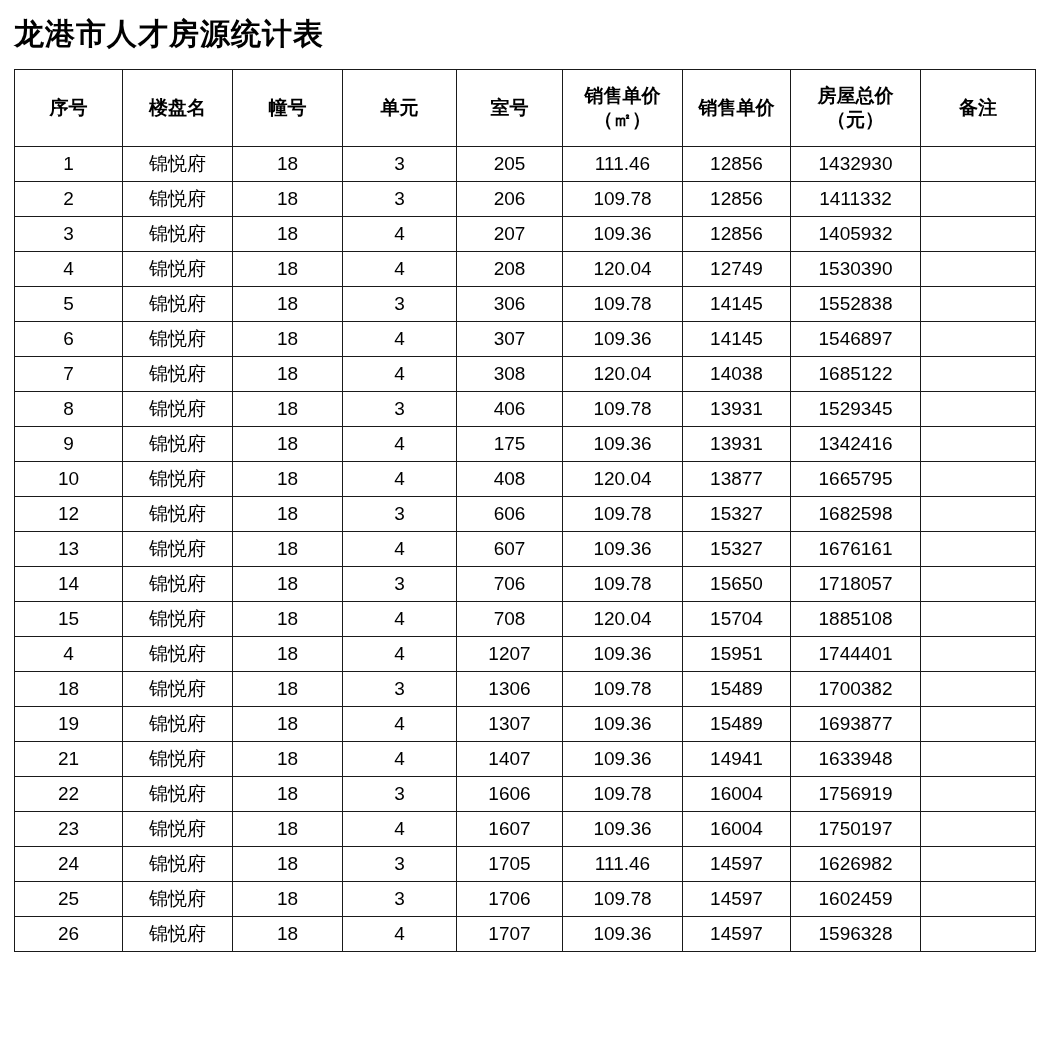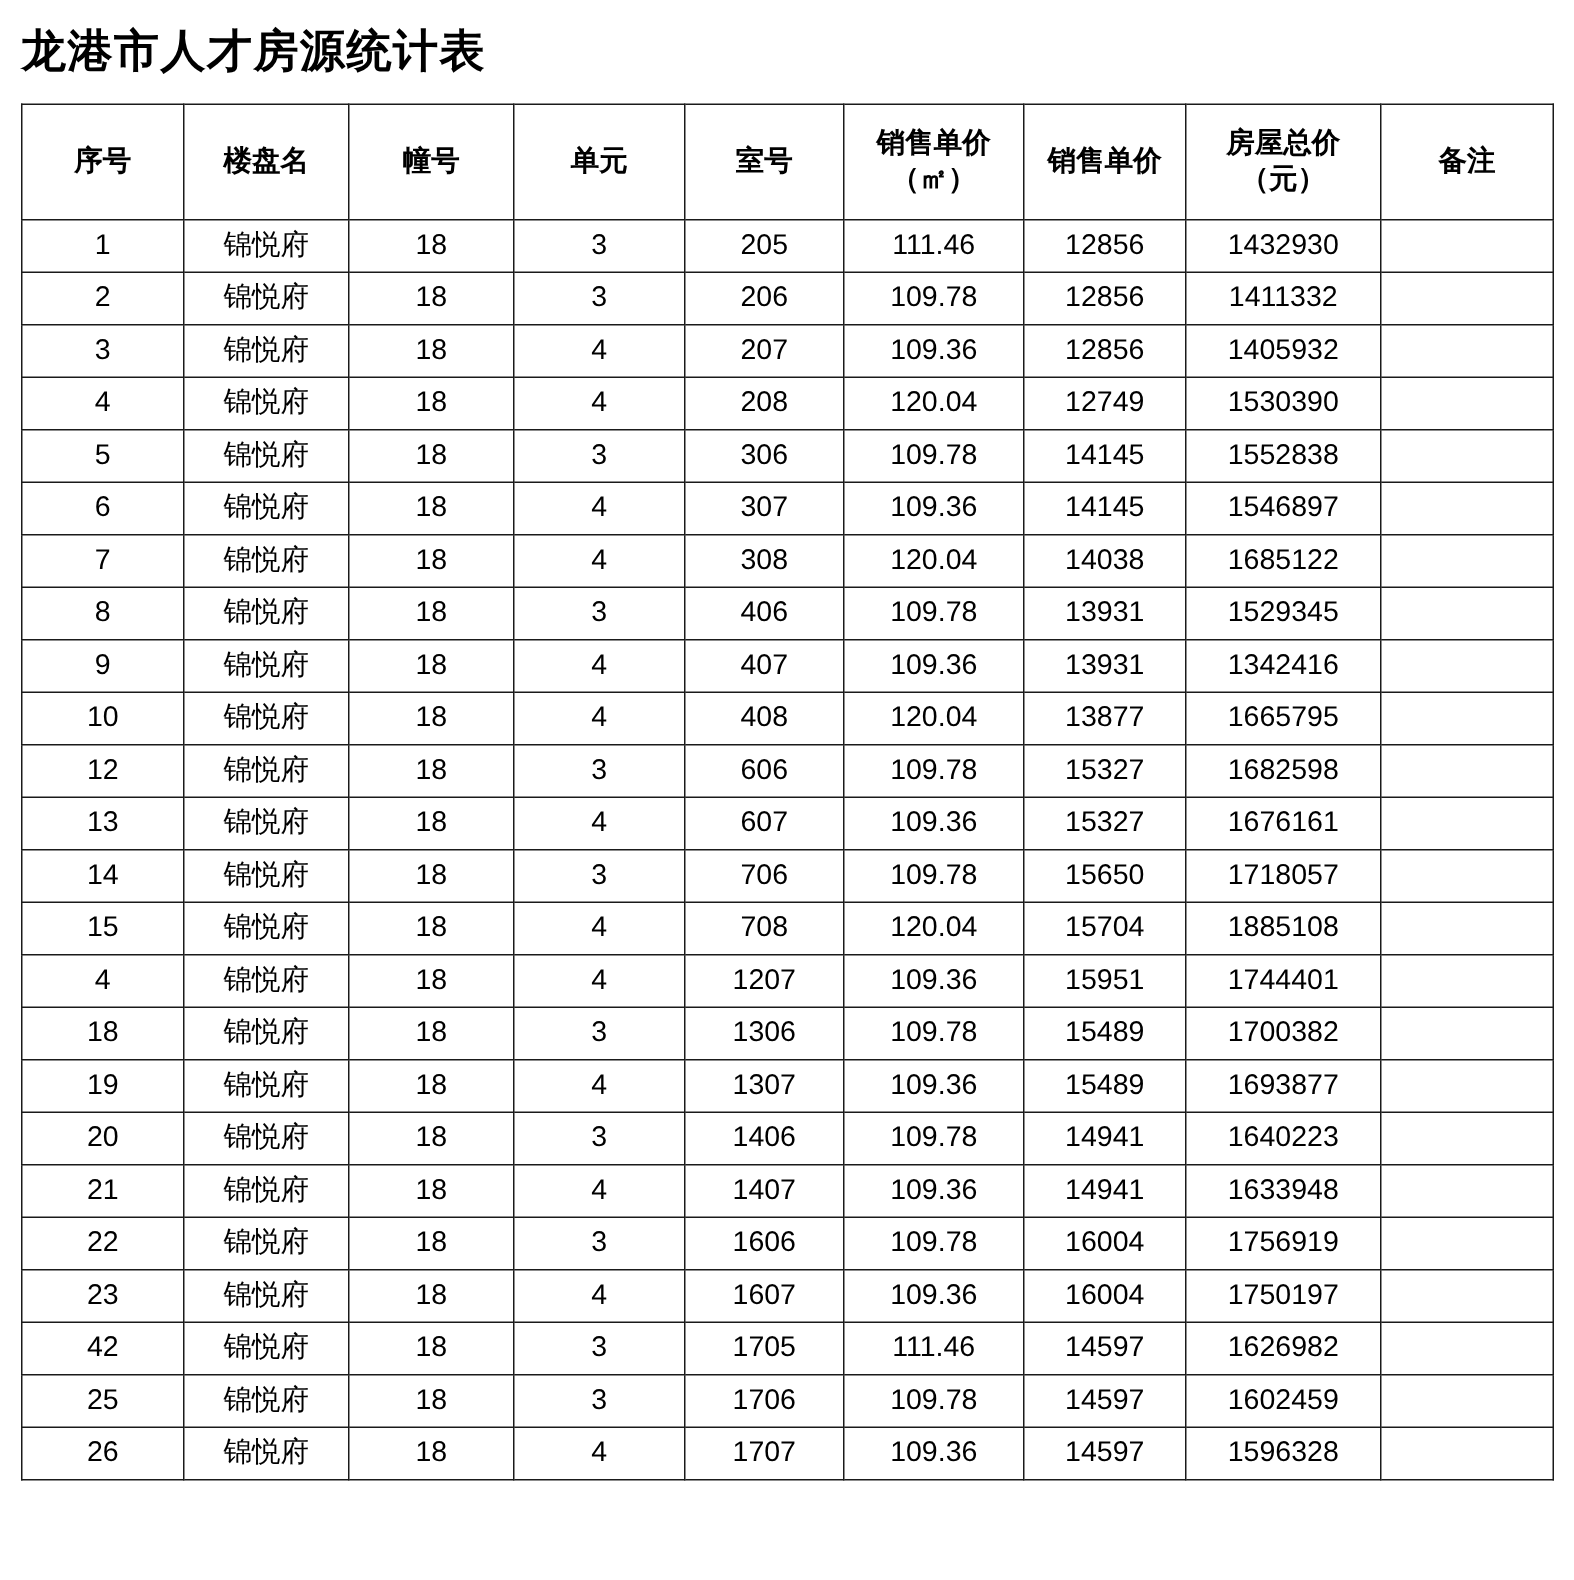--- a/index.html
+++ b/index.html
@@ -183,21 +183,21 @@
           <td class="num">109.78</td>
           <td class="num">13931</td>
           <td class="num">1529345</td>
           <td class="num"></td>
         </tr>
         <tr>
           <td class="num">9</td>
           <td class="num">锦悦府</td>
           <td class="num">18</td>
           <td class="num">4</td>
-          <td class="num">407</td>
+          <td class="num">175</td>
           <td class="num">109.36</td>
           <td class="num">13931</td>
           <td class="num">1342416</td>
           <td class="num"></td>
         </tr>
         <tr>
           <td class="num">10</td>
           <td class="num">锦悦府</td>
           <td class="num">18</td>
           <td class="num">4</td>
@@ -278,31 +278,20 @@
           <td class="num">锦悦府</td>
           <td class="num">18</td>
           <td class="num">4</td>
           <td class="num">1307</td>
           <td class="num">109.36</td>
           <td class="num">15489</td>
           <td class="num">1693877</td>
           <td class="num"></td>
         </tr>
         <tr>
-          <td class="num">20</td>
-          <td class="num">锦悦府</td>
-          <td class="num">18</td>
-          <td class="num">3</td>
-          <td class="num">1406</td>
-          <td class="num">109.78</td>
-          <td class="num">14941</td>
-          <td class="num">1640223</td>
-          <td class="num"></td>
-        </tr>
-        <tr>
           <td class="num">21</td>
           <td class="num">锦悦府</td>
           <td class="num">18</td>
           <td class="num">4</td>
           <td class="num">1407</td>
           <td class="num">109.36</td>
           <td class="num">14941</td>
           <td class="num">1633948</td>
           <td class="num"></td>
         </tr>
@@ -322,21 +311,21 @@
           <td class="num">锦悦府</td>
           <td class="num">18</td>
           <td class="num">4</td>
           <td class="num">1607</td>
           <td class="num">109.36</td>
           <td class="num">16004</td>
           <td class="num">1750197</td>
           <td class="num"></td>
         </tr>
         <tr>
-          <td class="num">42</td>
+          <td class="num">24</td>
           <td class="num">锦悦府</td>
           <td class="num">18</td>
           <td class="num">3</td>
           <td class="num">1705</td>
           <td class="num">111.46</td>
           <td class="num">14597</td>
           <td class="num">1626982</td>
           <td class="num"></td>
         </tr>
         <tr>

